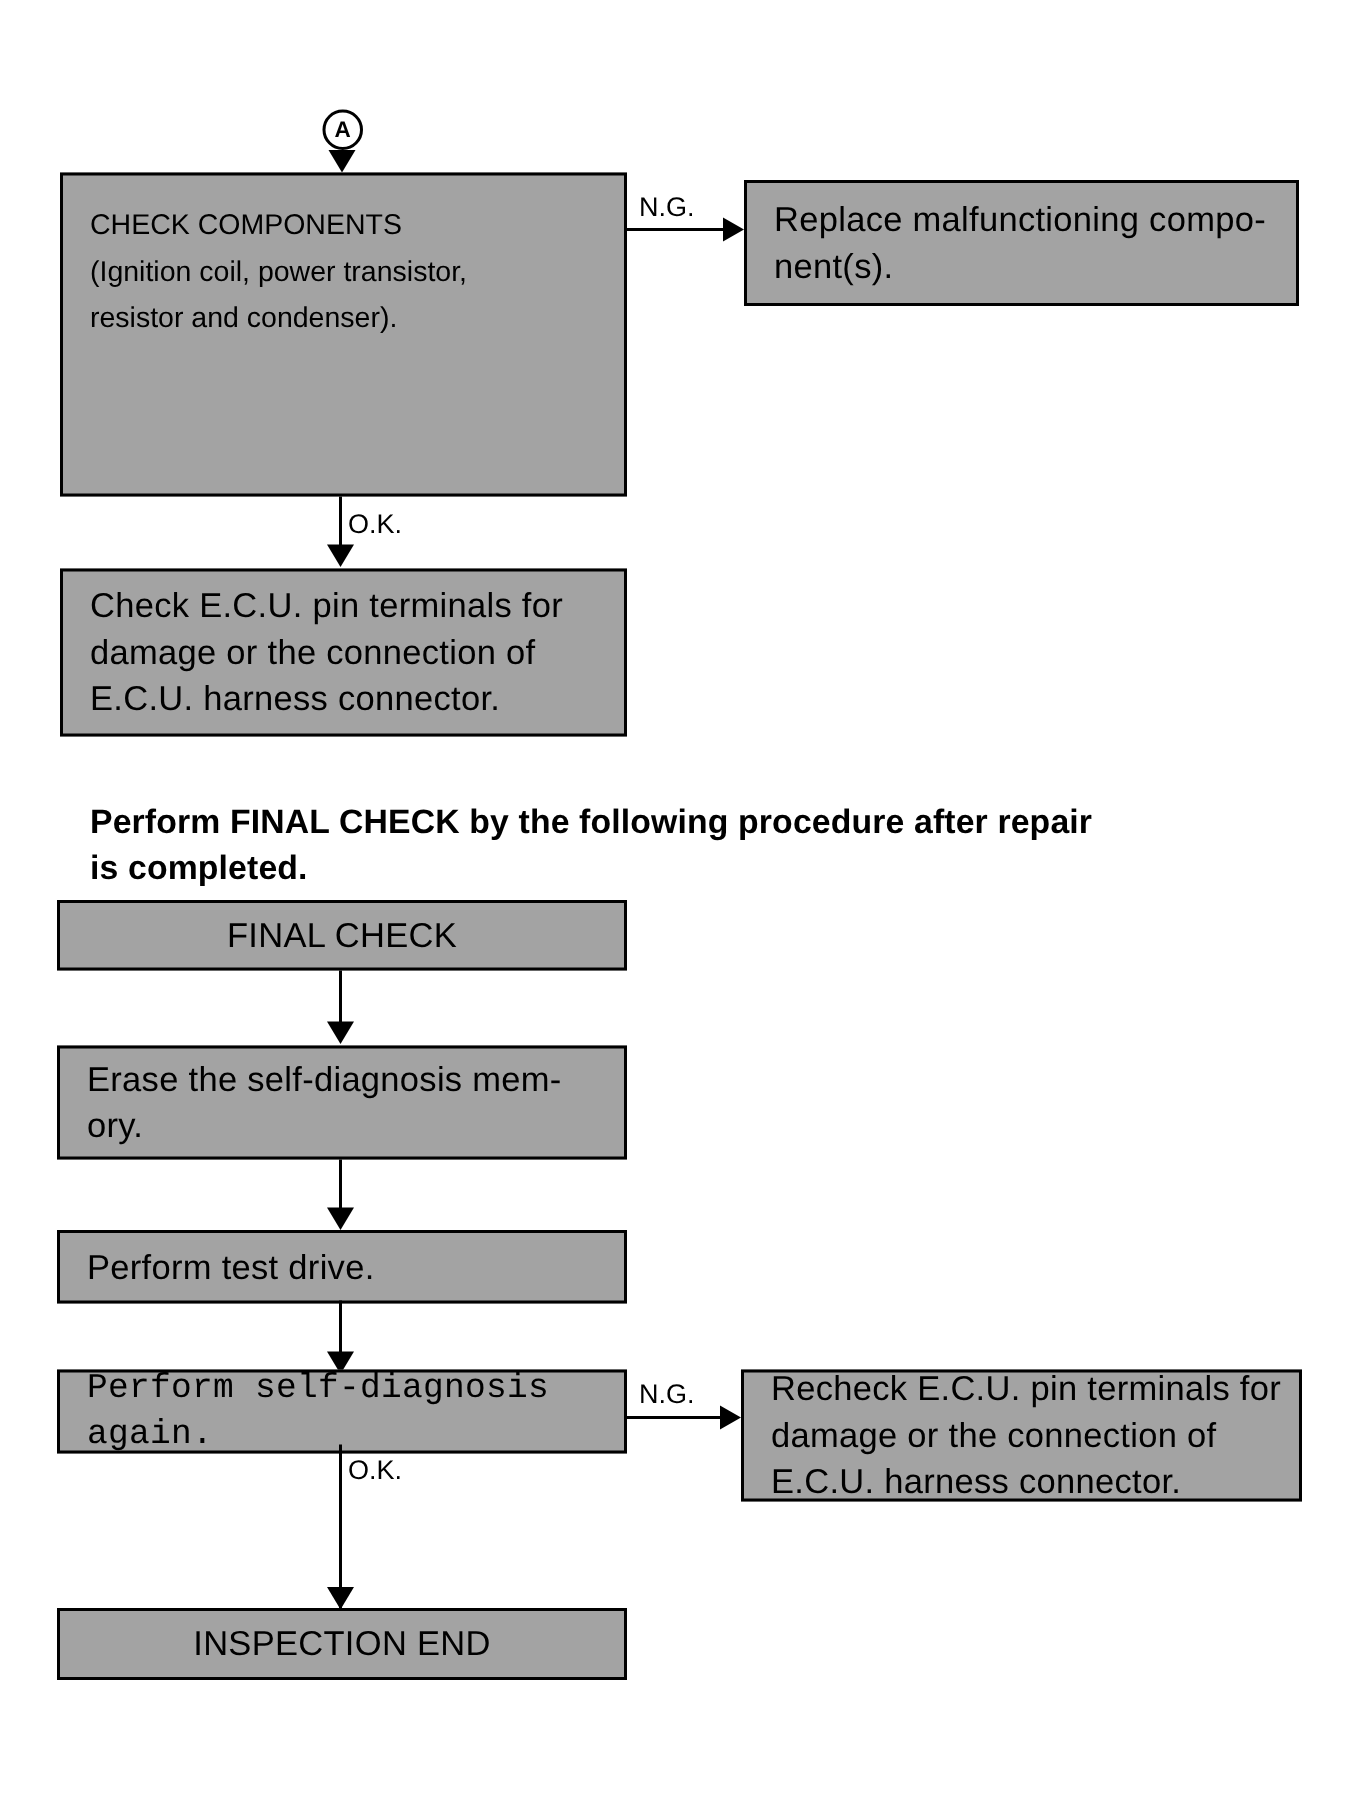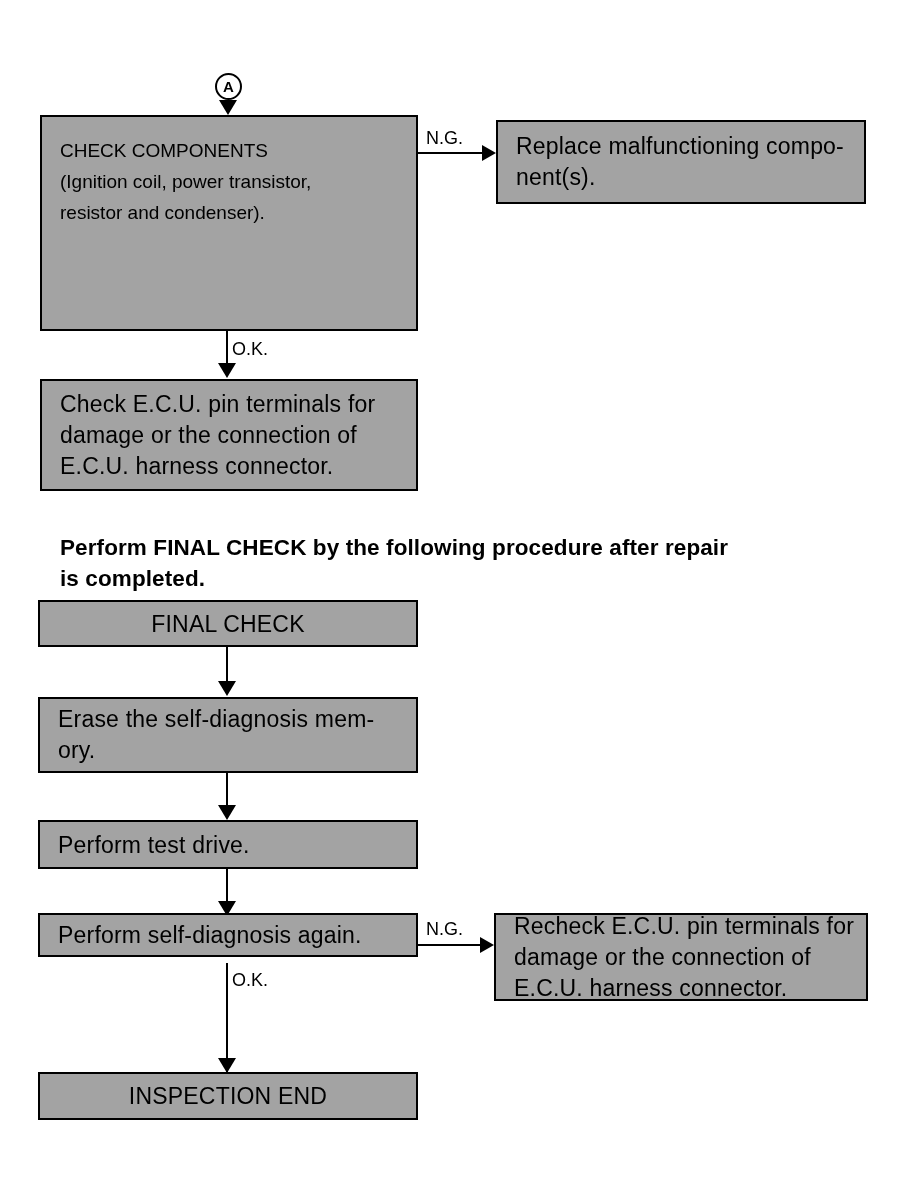--- a/index.html
+++ b/index.html
@@ -167,21 +167,21 @@
   <div class="vline" style="left:226px; top:773px; width:2px; height:38px;"></div>
   <div class="arrow-down" style="left:218px; top:805px;"></div>
 
   <div class="node" style="left:38px; top:820px; width:380px; height:49px;">
     <div class="txt">Perform test drive.</div>
   </div>
 
   <div class="vline" style="left:226px; top:867px; width:2px; height:36px;"></div>
   <div class="arrow-down" style="left:218px; top:901px;"></div>
 
-  <div class="node" style="left:38px; top:913px; width:380px; height:44px;">
+  <div class="node" style="left:38px; top:913px; width:380px; height:56px;font-family:Liberation Mono, monospace;">
     <div class="txt">Perform self-diagnosis again.</div>
   </div>
 
   <div class="hline" style="left:418px; top:944px; width:66px;"></div>
   <div class="arrow-right" style="left:480px; top:937px;"></div>
   <div class="edge-label" style="left:426px; top:919px;">N.G.</div>
 
   <div class="node" style="left:494px; top:913px; width:374px; height:88px;">
     <div class="txt">Recheck E.C.U. pin terminals for
 damage or the connection of

